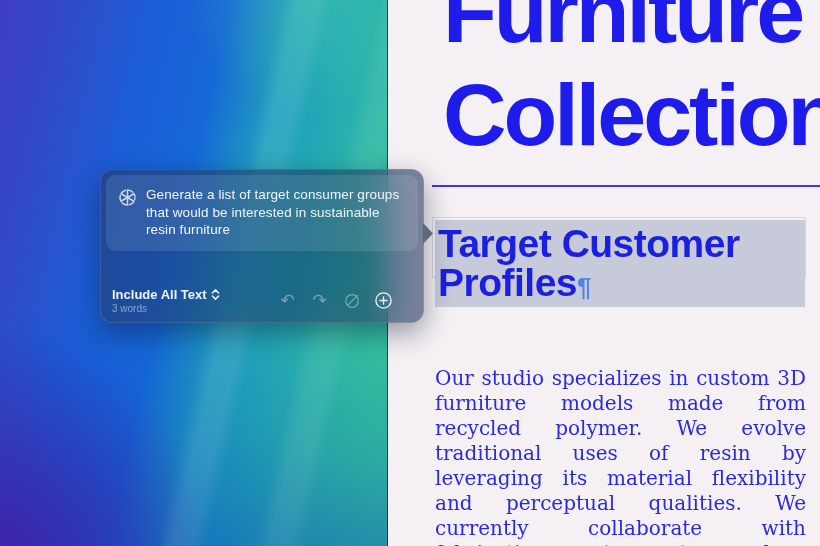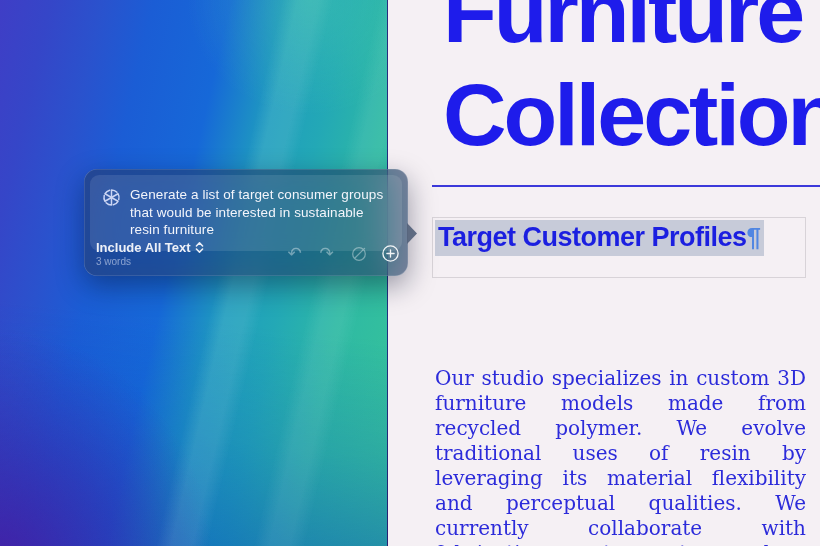--- a/index.html
+++ b/index.html
@@ -37,35 +37,35 @@
   }
 
   .heading-box {
     position: absolute; left: 44px; top: 217px; width: 374px; height: 61px;
     border: 1.5px solid #d8d3d8; padding: 2px 0 0 2px;
   }
   .heading-selection {
     display: inline-block; background: #c7cbd9; padding: 4px 3px 5px 3px;
   }
   .heading-text {
-    font-size: 27px; font-weight: bold; letter-spacing: -0.5px;
+    font-size: 39px; font-weight: bold; letter-spacing: -0.5px;
     color: #1b1fe0; line-height: 1;
   }
   .pilcrow { color: #5086e2; font-weight: bold; font-size: 26px; }
 
   .doc-body {
     position: absolute; left: 47px; top: 366px; width: 371px;
     font-family: "DejaVu Serif", serif;
     font-size: 20px; line-height: 25px; color: #2c2bda;
     text-align: justify;
   }
 
   
   .popup {
-    position: absolute; left: 84px; top: 169px; width: 324px; height: 107px;
+    position: absolute; left: 100px; top: 169px; width: 324px; height: 154px;
     border-radius: 13px;
     background: rgba(44,60,100,0.62);
     backdrop-filter: blur(18px) saturate(140%);
     -webkit-backdrop-filter: blur(18px) saturate(140%);
     box-shadow: 0 10px 28px rgba(8,12,40,0.40), inset 0 0 0 0.5px rgba(255,255,255,0.22);
   }
   .popup-tail {
     position: absolute; right: -9px; top: 54px; width: 10px; height: 21px;
     background: rgba(86,100,124,0.95);
     clip-path: polygon(0 0, 100% 50%, 0 100%);
@@ -76,21 +76,21 @@
     padding: 11px 10px 12px 11px;
     display: flex; gap: 8px; align-items: flex-start;
   }
   .gpt-icon { width: 21px; height: 21px; flex: 0 0 auto; margin-top: 1px; }
   .msg-text {
     width: 256px; color: #f3f5fb; font-size: 13.5px; line-height: 17.5px;
     letter-spacing: 0.1px;
   }
   .popup-bar {
     position: absolute; left: 0; right: 0; bottom: 0; height: 43px;
-    padding: 0 8px 2px 12px;
+    padding: 0 31px 2px 12px;
     display: flex; align-items: center; justify-content: space-between;
   }
   .scope-wrap { display: flex; flex-direction: column; line-height: 1; }
   .scope-row { display: flex; align-items: center; gap: 3px; }
   .scope-label { color: #eef1f8; font-size: 13px; font-weight: bold; }
   .word-count { color: rgba(225,232,248,0.55); font-size: 10px; margin-top: 3px; }
   .bar-icons { display: flex; align-items: center; gap: 13px; }
   .bar-icon { width: 19px; height: 19px; display: flex; align-items: center; justify-content: center; }
   .dim { opacity: 0.38; }
   .icon-glyph { color: #fff; font-size: 17px; line-height: 1; font-family: "DejaVu Sans", sans-serif; }

